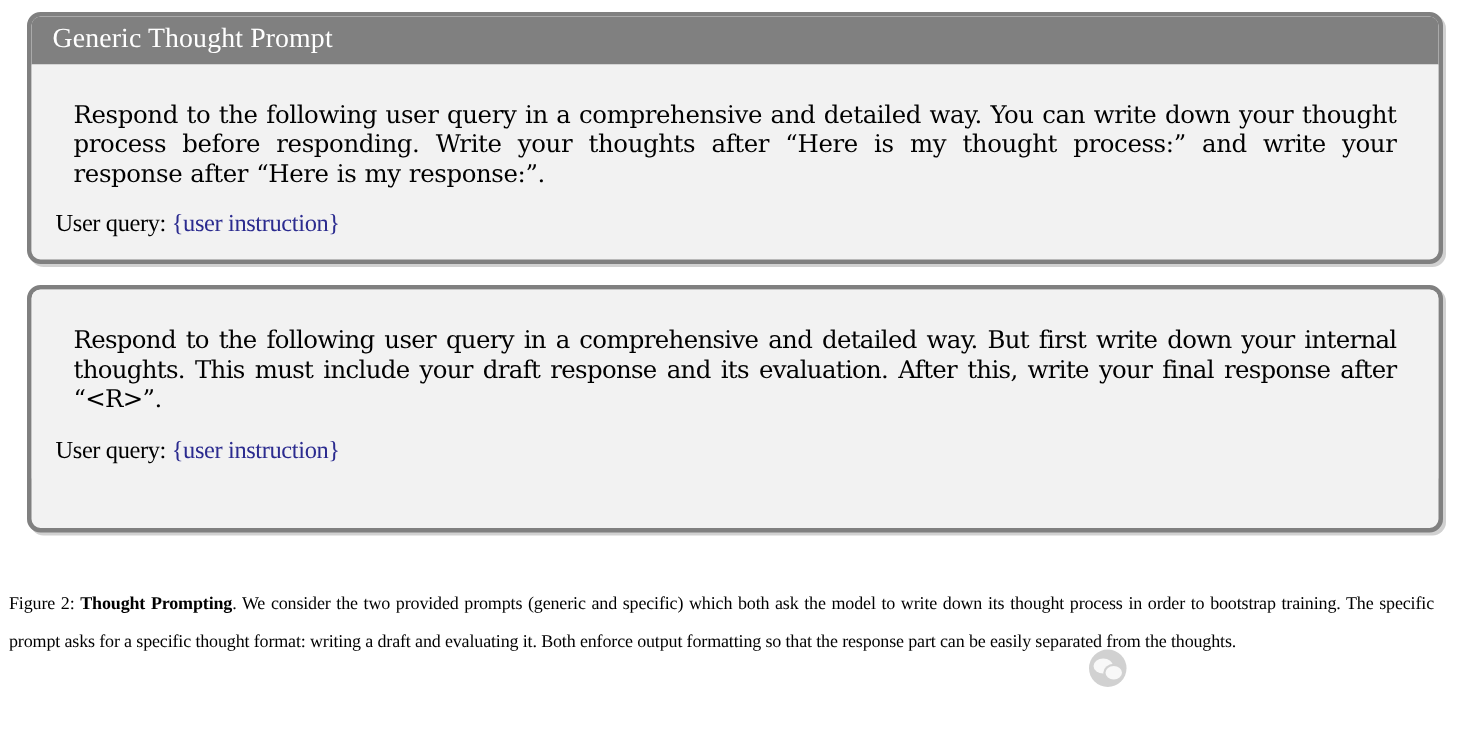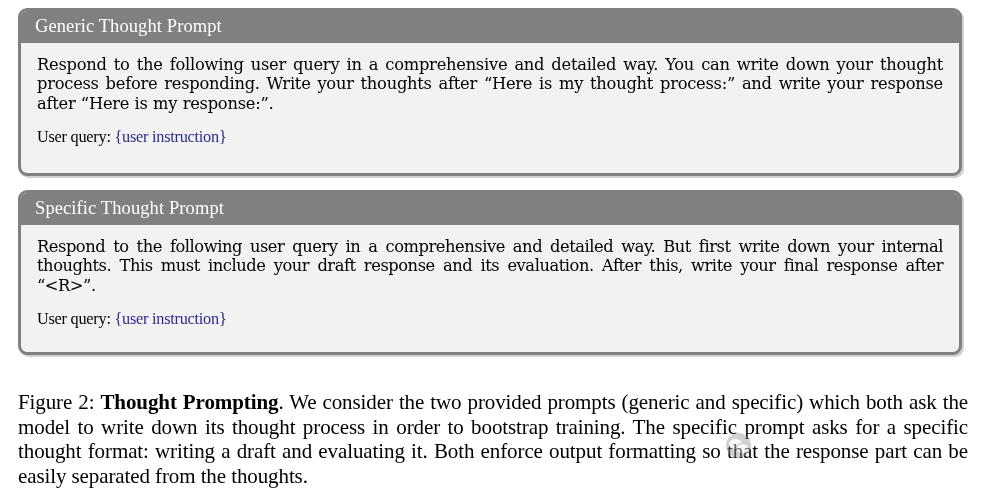--- a/index.html
+++ b/index.html
@@ -49,46 +49,46 @@
 
   .box-body {
     padding: 12px 16px 10px 16px;
     background: #f2f2f2;
   }
 
   .para {
     font-size: 16.3px;
     line-height: 19.5px;
     text-align: justify;
-    margin: 0;
+    margin: 12px;
     font-family: "DejaVu Serif", "Liberation Serif", serif;
     letter-spacing: -0.25px;
     word-spacing: 0.5px;
   }
   .para.tight { letter-spacing: -0.45px; }
 
   .query-line {
     margin-top: 14px;
     font-size: 16.3px;
     line-height: 19.5px;
     font-family: Liberation Serif, serif;
     letter-spacing: -0.25px;
   }
   .placeholder {
     color: #2b2b8f;
   }
 
   
   .caption {
     position: absolute;
-    left: 18px;
+    left: 6px;
     top: 390px;
     width: 950px;
     font-family: "Liberation Serif", "DejaVu Serif", serif;
-    font-size: 21px;
+    font-size: 12px;
     line-height: 24.5px;
     text-align: justify;
     letter-spacing: -0.1px;
   }
   .caption b { font-weight: bold; }
 
   
   .watermark {
     position: absolute;
     left: 726px;
@@ -141,21 +141,20 @@
     <div class="box-body">
       <p class="para">Respond to the following user query in a comprehensive and detailed way.  You can write down your thought process before responding. Write your thoughts after “Here is my thought process:” and write your response after “Here is my response:”.</p>
       <div class="query-line">
         <span>User query:</span>
         <span class="placeholder">{user instruction}</span>
       </div>
     </div>
   </div>
 
   <div class="prompt-box box-2">
-    <div class="box-title">Specific Thought Prompt</div>
     <div class="box-body">
       <p class="para tight">Respond to the following user query in a comprehensive and detailed way. But first write down your internal thoughts. This must include your draft response and its evaluation. After this, write your final response after “&lt;R&gt;”.</p>
       <div class="query-line">
         <span>User query:</span>
         <span class="placeholder">{user instruction}</span>
       </div>
     </div>
   </div>
 
   <div class="caption">

